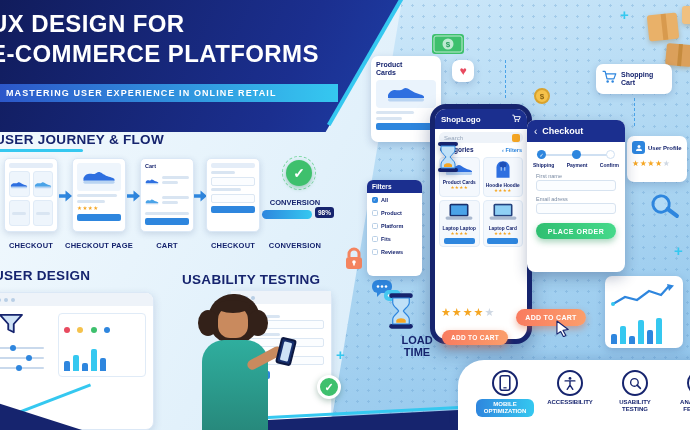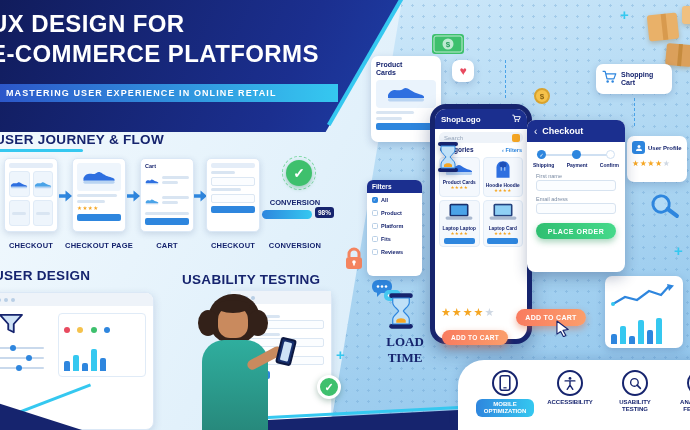--- a/index.html
+++ b/index.html
@@ -576,21 +576,21 @@
   </span>
 
   <span class="abs" style="left:388px; top:292px; z-index:3;">
     <svg width="26" height="38" viewBox="0 0 22 30">
         <rect x="1" y="0" width="20" height="4" rx="2" fill="#16246e"></rect>
         <rect x="1" y="26" width="20" height="4" rx="2" fill="#16246e"></rect>
         <path d="M4 4 H18 V8 C18 11 14 13 13 15 C14 17 18 19 18 22 V26 H4 V22 C4 19 8 17 9 15 C8 13 4 11 4 8 Z" fill="#bfe0f7" stroke="#2e86de" stroke-width="1"></path>
         <path d="M7 23 C8 20.5 14 20.5 15 23 L15 25 H7 Z" fill="#f5a623"></path>
       </svg>
   </span>
-  <div class="abs" style="left:376px; top:334px; width:58px; text-align:center; font-size:13px; font-weight:800; color:#16246e; z-index:3;font-family:Liberation Serif, serif;">LOAD TIME</div>
+  <div class="abs" style="left:388px; top:334px; width:58px; text-align:center; font-size:11px; font-weight:800; color:#16246e; z-index:3;">LOAD TIME</div>
 
   <div class="abs stars-big" style="left:441px; top:306px;">
     <span class="star-on">★★★★</span><span class="star-off">★</span>
   </div>
 
   <div class="atc-btn" style="left:516px; top:309px; width:70px; height:17px; font-size:7px;">ADD TO CART</div>
   <span class="abs" style="left:556px; top:320px; z-index:7;">
     <svg width="15" height="17" viewBox="0 0 16 18">
         <path d="M1 1 L13 10 L7.5 11 L10.5 16.5 L8 17.8 L5 12.2 L1 15 Z" fill="#fff" stroke="#16246e" stroke-width="1.2" stroke-linejoin="round"></path>
       </svg>

